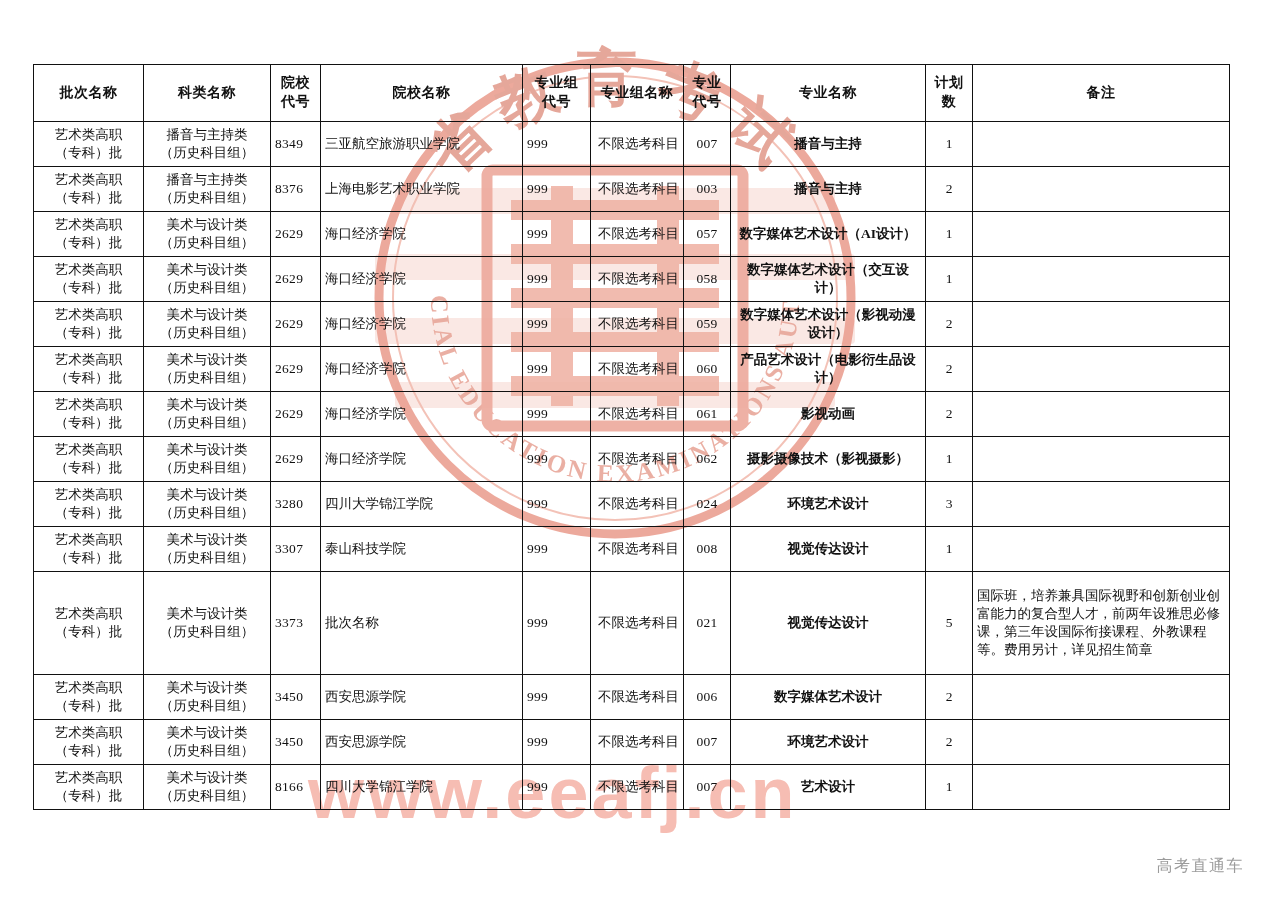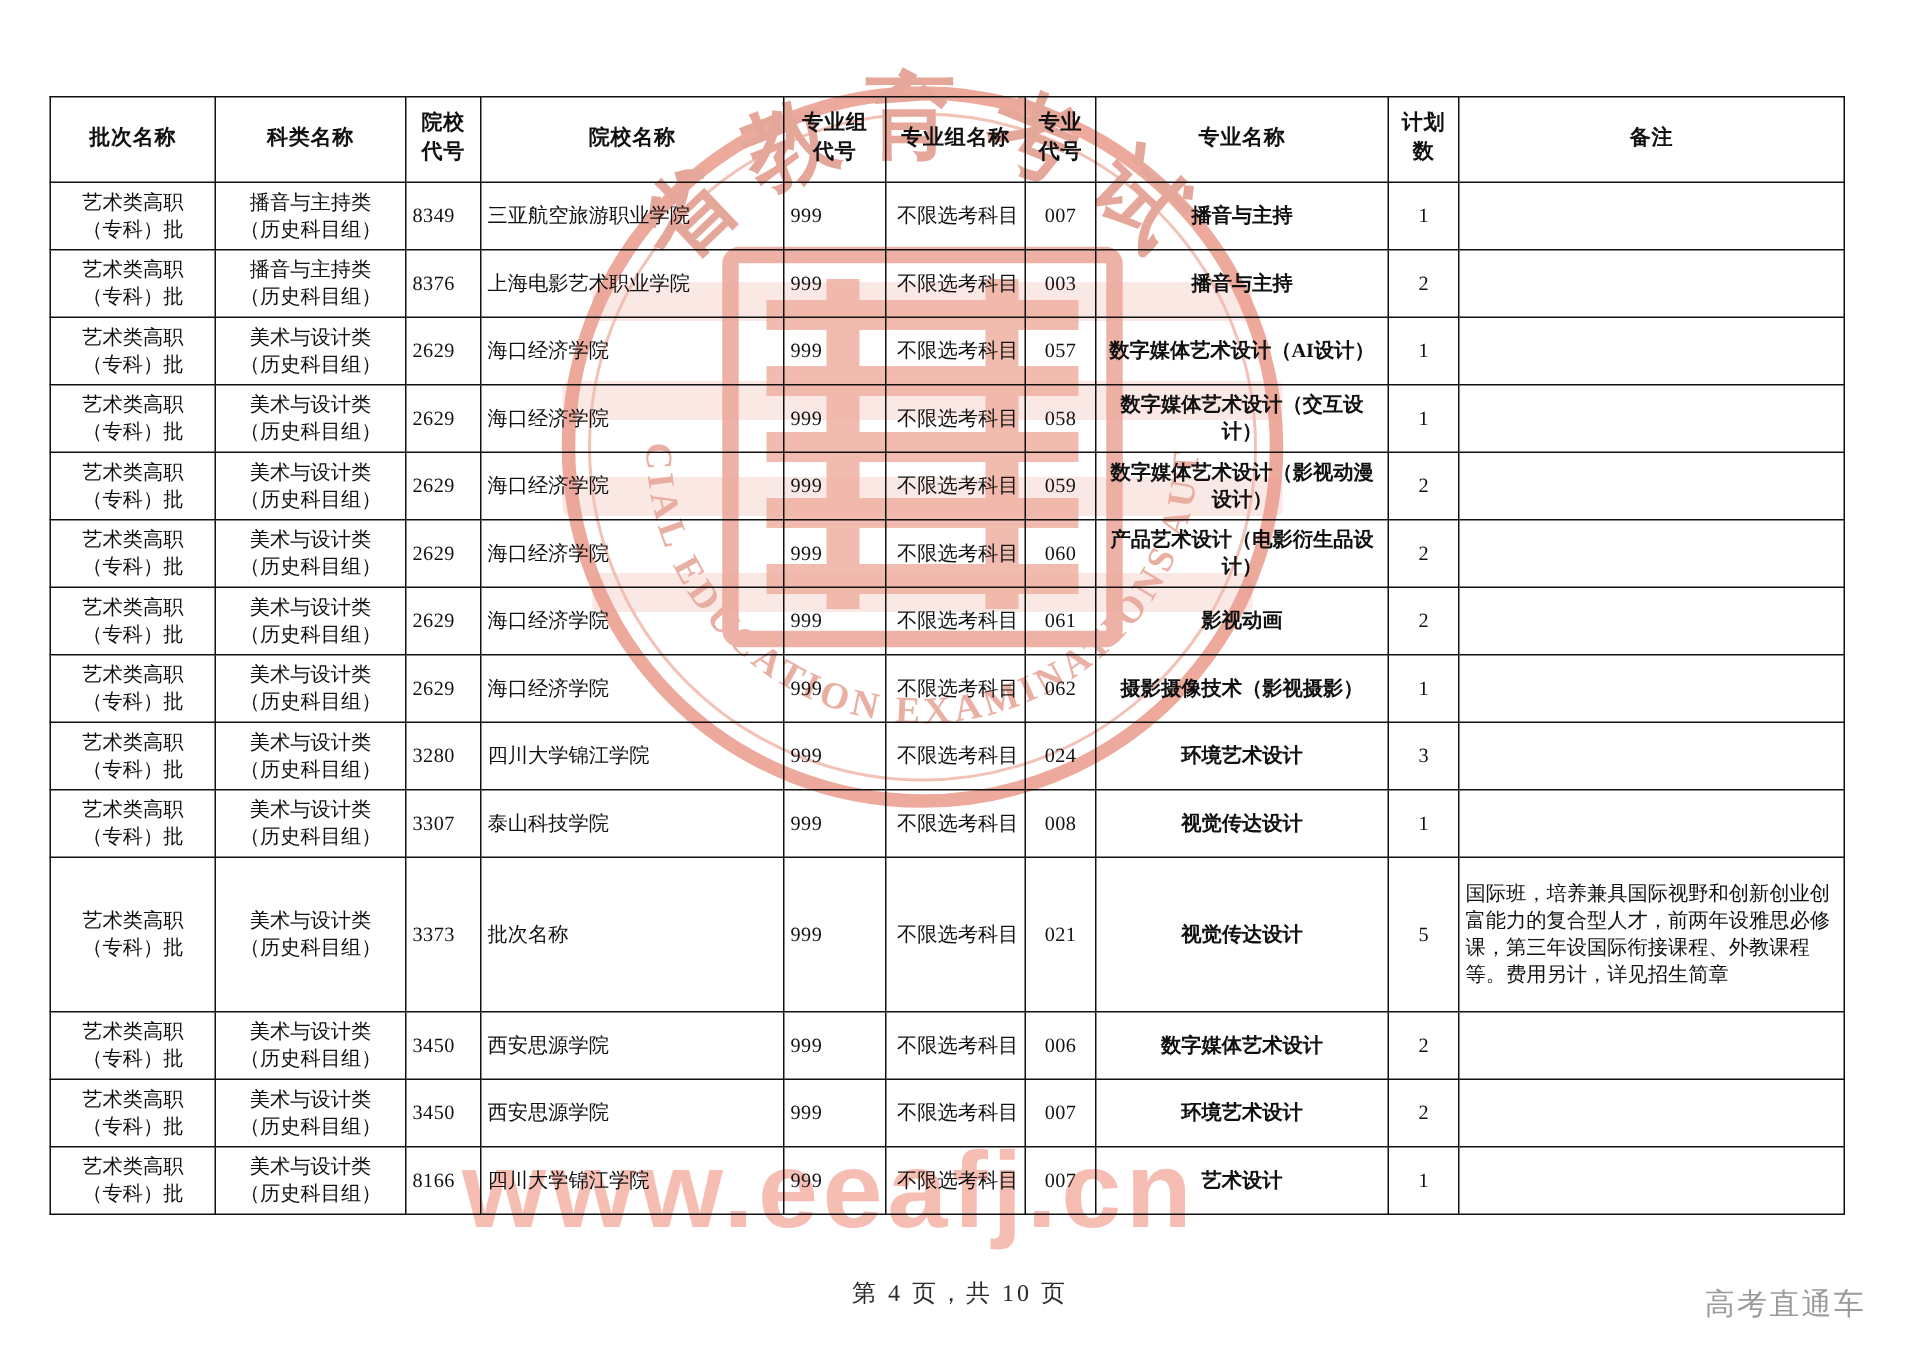--- a/index.html
+++ b/index.html
@@ -129,21 +129,21 @@
     font-size: 16px;
     color: #2b2b2b;
     letter-spacing: 2px;
     z-index: 3;
   }
 
   #brand {
     position: absolute;
     right: 36px;
     top: 856px;
-    font-size: 20px;
+    font-size: 16px;
     color: #9b9b9b;
     letter-spacing: 1.5px;
     font-family: "Liberation Sans", sans-serif;
     z-index: 3;
   }
 </style>
 </head>
 <body>
 
 <div id="page">
@@ -398,17 +398,16 @@
             <td class="grpname">不限选考科目</td>
             <td class="majcode">007</td>
             <td class="majname">艺术设计</td>
             <td class="plan">1</td>
             <td class="remark"></td>
           </tr>
         </tbody>
     </table>
   </div>
 
-  <div id="footer">第 4 页，共 10 页</div>
 
   <div id="brand">高考直通车</div>
 
 </div>
 
 </body></html>

